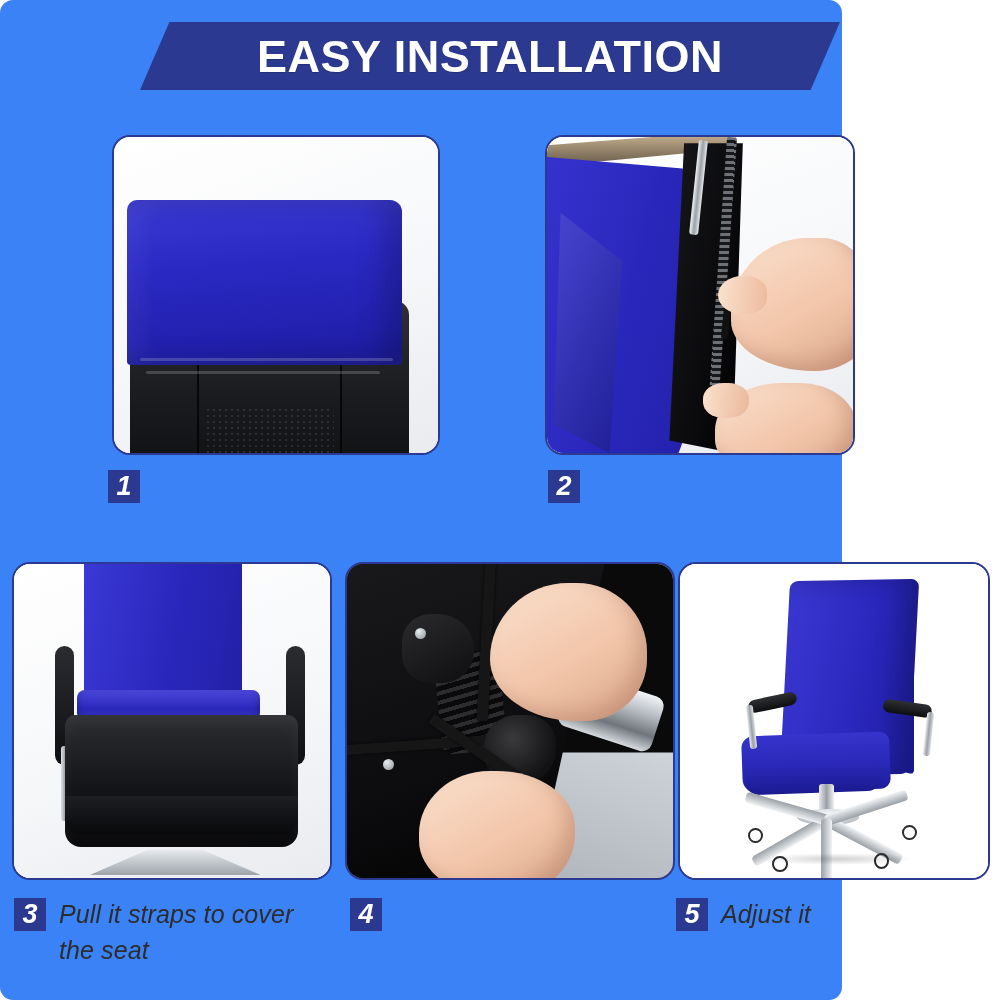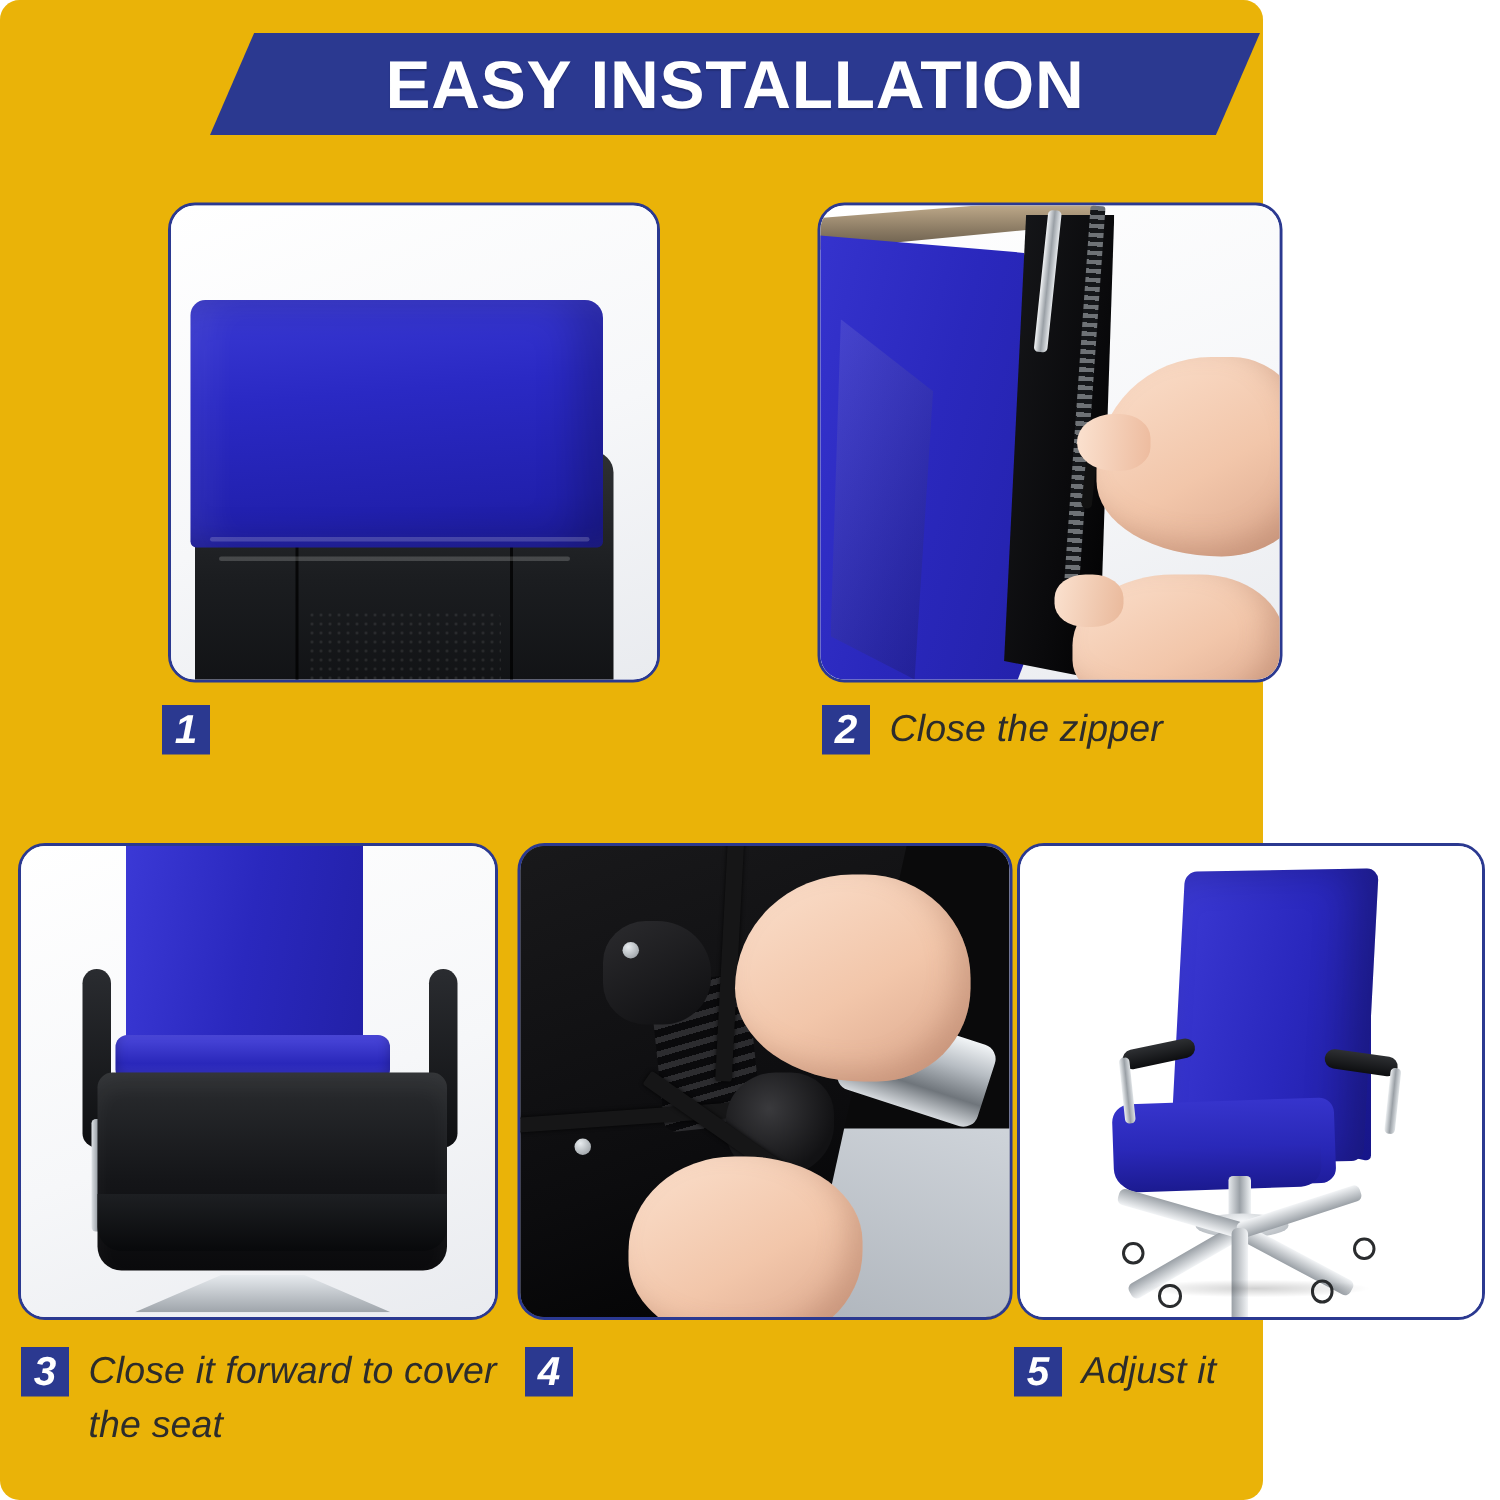--- a/index.html
+++ b/index.html
@@ -2,21 +2,21 @@
 <html><head>
 <meta charset="utf-8">
 <style>
   * { box-sizing: border-box; margin: 0; padding: 0; }
   html, body {
     width: 1000px; height: 1000px;
     background: #ffffff;
     font-family: "Liberation Sans", sans-serif;
     overflow: hidden;
   }
-  #page { position: relative; width: 842px; height: 1000px; background: #eab308; border-radius: 13px; }
+  #page { position: relative; width: 842px; height: 1000px; background: #3b82f6; border-radius: 13px; }
 
   
   .banner-wrap {
     position: absolute; left: 140px; top: 22px; width: 700px; height: 68px;
   }
   .banner-shape {
     position: absolute; inset: 0;
     background: #2b3990;
     clip-path: polygon(4.2% 0%, 100% 0%, 95.8% 100%, 0% 100%);
     display: flex; align-items: center; justify-content: center;
@@ -439,26 +439,25 @@
       <div class="shadow-soft"></div>
     </div>
   </div>
 
   <div class="caption" style="left:108px; top:468px; width:370px;">
     <div class="step-badge">1</div>
   </div>
 
   <div class="caption" style="left:548px; top:468px; width:380px;">
     <div class="step-badge">2</div>
-    <div class="caption-text">Close the zipper</div>
   </div>
 
   <div class="caption" style="left:14px; top:896px; width:330px;">
     <div class="step-badge">3</div>
-    <div class="caption-text">Close it forward to cover
+    <div class="caption-text">Pull it straps to cover
 the seat</div>
   </div>
 
   <div class="caption" style="left:350px; top:896px; width:320px;">
     <div class="step-badge">4</div>
   </div>
 
   <div class="caption" style="left:676px; top:896px; width:310px;">
     <div class="step-badge">5</div>
     <div class="caption-text">Adjust it</div>

